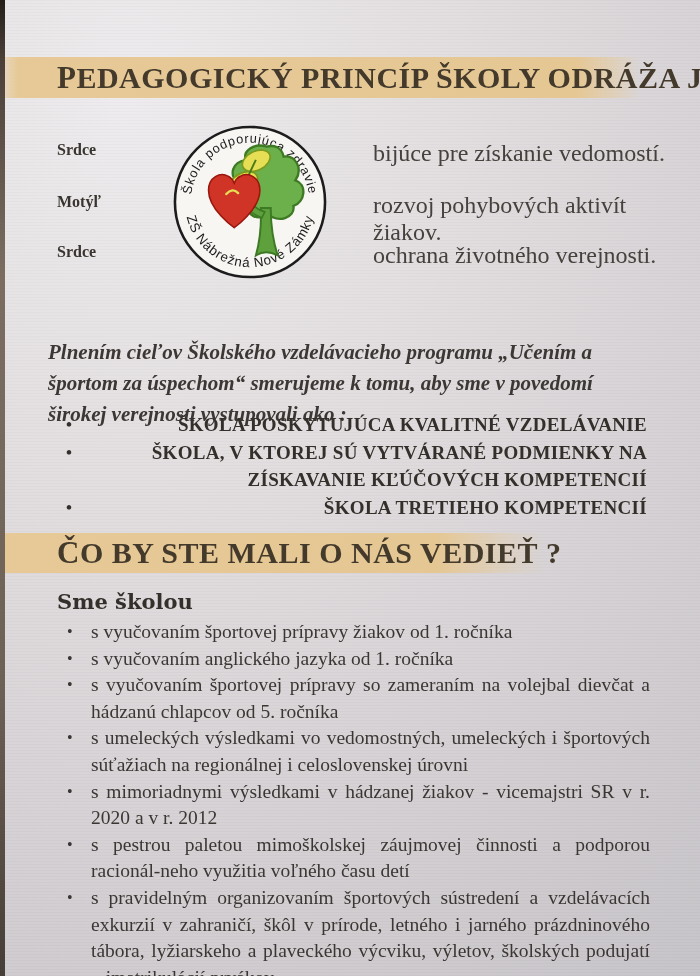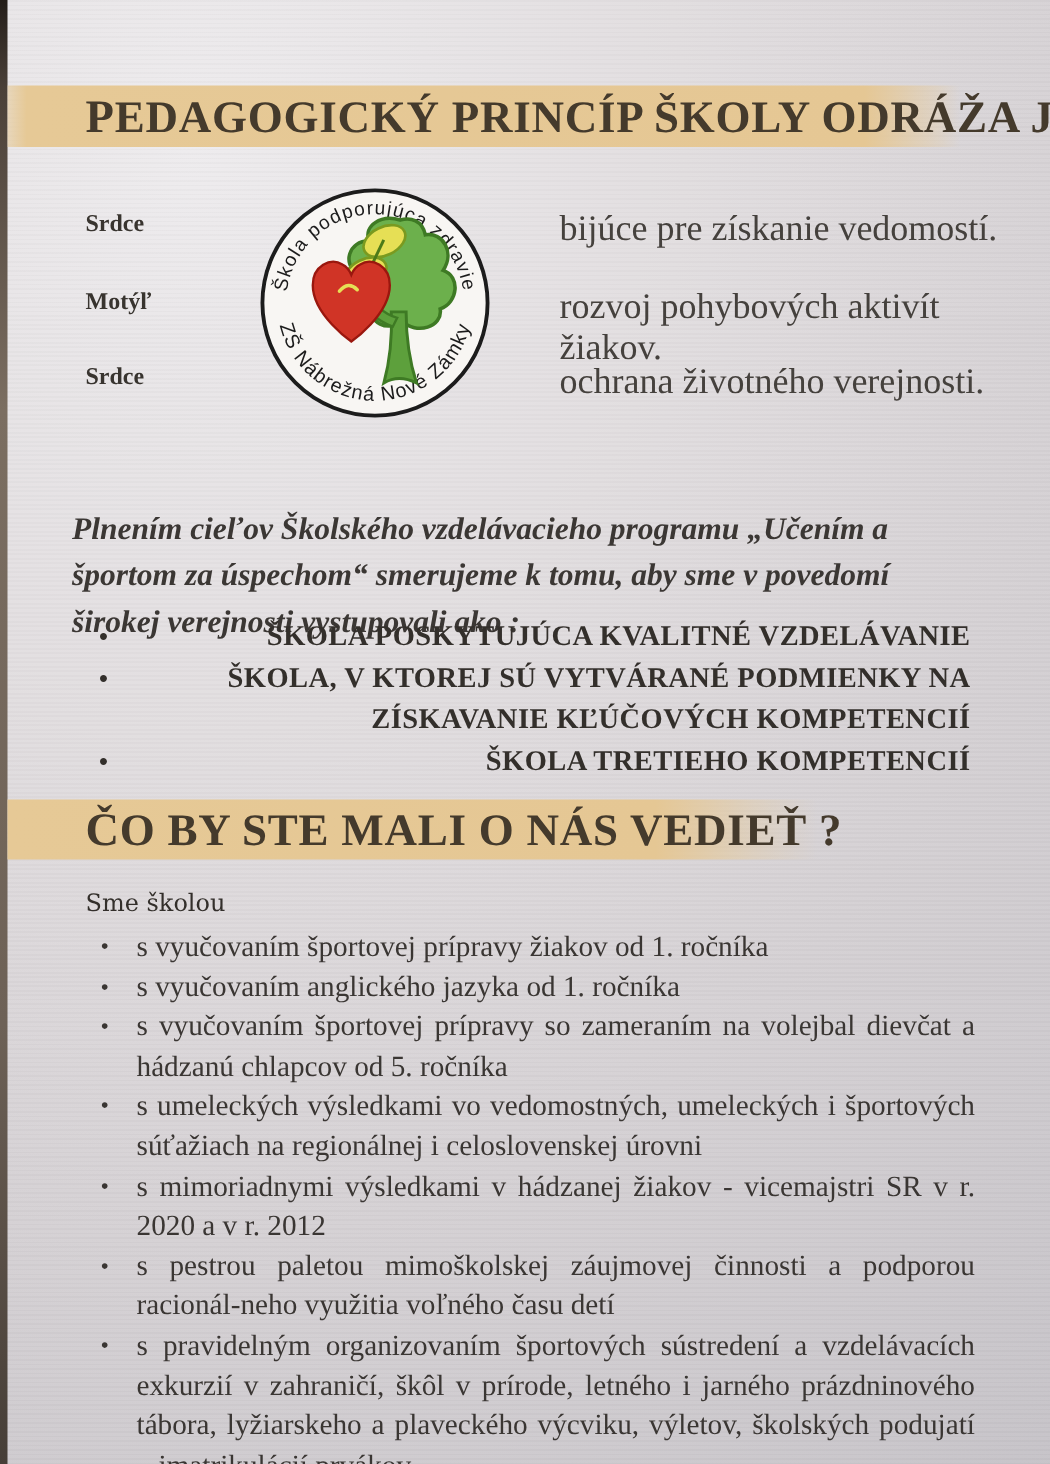--- a/index.html
+++ b/index.html
@@ -43,21 +43,21 @@
   }
   
   .goals{position:absolute;top:411px;left:57px;width:590px;margin:0;padding:0;list-style:none;text-align:right;}
   .goals li{
     position:relative;padding-left:33px;margin:0;
     font-weight:bold;font-size:19px;line-height:27.5px;letter-spacing:0.3px;color:#332f2b;
   }
   .goals li::before{content:"•";position:absolute;left:9px;top:0;font-size:17px;}
   
   .about-block{position:absolute;top:590px;left:57px;width:593px;}
-  .subheading{font-family:"DejaVu Serif",serif;font-weight:normal;font-size:16px;line-height:24px;color:#332f2b;}
+  .subheading{font-family:"DejaVu Serif",serif;font-weight:bold;font-size:21px;line-height:24px;color:#332f2b;}
   .facts{margin:5px 0 0 0;padding:0;list-style:none;}
   .facts li{
     position:relative;padding-left:34px;margin:0;
     font-size:19.5px;line-height:26.6px;text-align:justify;color:#3a3633;
   }
   .facts li::before{content:"•";position:absolute;left:10px;top:0;font-size:16px;}
 </style>
 </head>
 <body>
 

